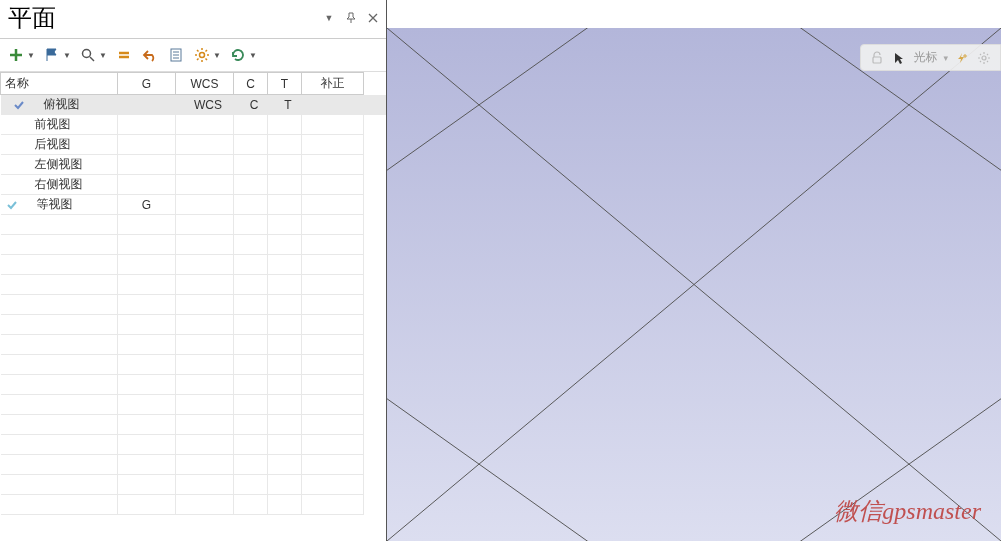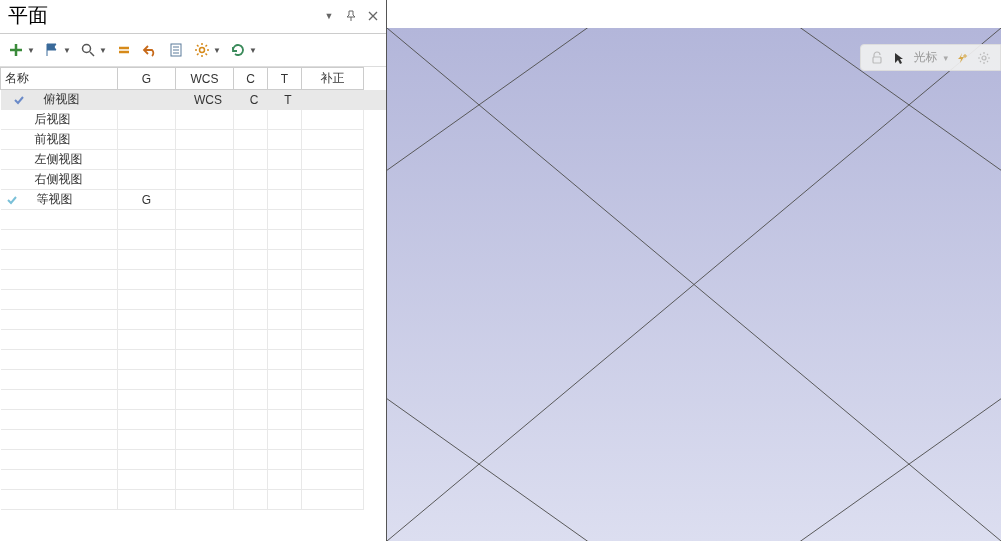--- a/index.html
+++ b/index.html
@@ -1,20 +1,20 @@
 <!DOCTYPE html>
 <html><head>
   <meta charset="utf-8">
   <style>
     * { margin: 0; padding: 0; box-sizing: border-box; }
     body { font-family: "Microsoft YaHei", Arial, sans-serif; font-size: 12px; background: #fff; width: 1001px; height: 541px; overflow: hidden; position: relative; }
     .container { display: flex; width: 100%; height: 100%; }
     .left-panel { width: 387px; height: 100%; border-right: 1px solid #555; background: #fff; display: flex; flex-direction: column; }
     .panel-header { display: flex; align-items: center; padding: 2px 6px 4px 6px; border-bottom: 1px solid #ccc; }
-    .panel-title { font-size: 20px; flex: 1; padding-left: 2px; color: #000; }
+    .panel-title { font-size: 24px; flex: 1; padding-left: 2px; color: #000; }
     .header-icons { display: flex; gap: 8px; align-items: center; }
     .hdr-icon { width: 14px; height: 14px; display: flex; align-items: center; justify-content: center; color: #666; cursor: pointer; }
     .toolbar { display: flex; align-items: center; padding: 4px 4px; border-bottom: 1px solid #ddd; gap: 2px; }
     .tb-item { display: flex; align-items: center; height: 24px; cursor: pointer; padding: 0 2px; }
     .tb-icon { width: 20px; height: 20px; display: flex; align-items: center; justify-content: center; }
     .tb-dd { width: 10px; display: flex; align-items: center; justify-content: center; color: #555; font-size: 8px; }
     .table-wrap { flex: 1; overflow: auto; }
     table { border-collapse: collapse; width: 100%; }
     th { border: 1px solid #ccc; text-align: center; font-weight: normal; padding: 2px 4px; background: #fff; font-size: 12px; color: #333; }
     th:first-child { text-align: left; }
@@ -157,35 +157,35 @@
               <td>WCS</td>
               <td>C</td>
               <td>T</td>
               <td></td>
               <td style="border: none;"></td>
             </tr>
             <tr>
               <td>
                 <div class="cell-name">
                   <span class="name-indent"></span>
+                  <span style="padding-left: 14px;">前视图</span>
+                </div>
+              </td>
+              <td></td>
+              <td></td>
+              <td></td>
+              <td></td>
+              <td></td>
+              <td style="border: none;"></td>
+            </tr>
+            <tr>
+              <td>
+                <div class="cell-name">
+                  <span class="name-indent"></span>
                   <span style="padding-left: 14px;">后视图</span>
-                </div>
-              </td>
-              <td></td>
-              <td></td>
-              <td></td>
-              <td></td>
-              <td></td>
-              <td style="border: none;"></td>
-            </tr>
-            <tr>
-              <td>
-                <div class="cell-name">
-                  <span class="name-indent"></span>
-                  <span style="padding-left: 14px;">前视图</span>
                 </div>
               </td>
               <td></td>
               <td></td>
               <td></td>
               <td></td>
               <td></td>
               <td style="border: none;"></td>
             </tr>
             <tr>
@@ -412,14 +412,15 @@
           </svg>
       </span>
       <span class="fb-icon">
         <svg width="14" height="14" viewBox="0 0 14 14">
             <circle cx="7" cy="7" r="2" fill="none" stroke="#bbb" stroke-width="1.2"></circle>
             <path d="M7 1 L7 3 M7 11 L7 13 M1 7 L3 7 M11 7 L13 7 M3 3 L4 4 M10 10 L11 11 M3 11 L4 10 M10 4 L11 3" stroke="#bbb" stroke-width="1.2"></path>
           </svg>
       </span>
     </div>
 
+    <div class="watermark">微信gpsmaster</div>
   </div>
 </div>
 
 </body></html>

